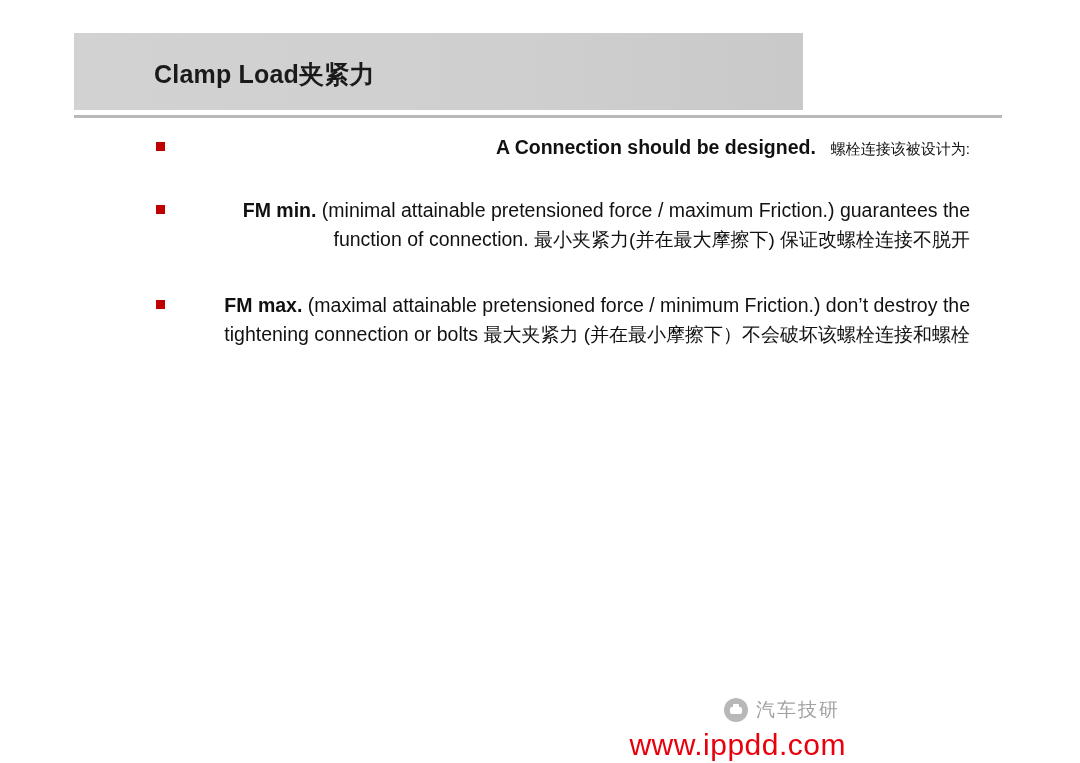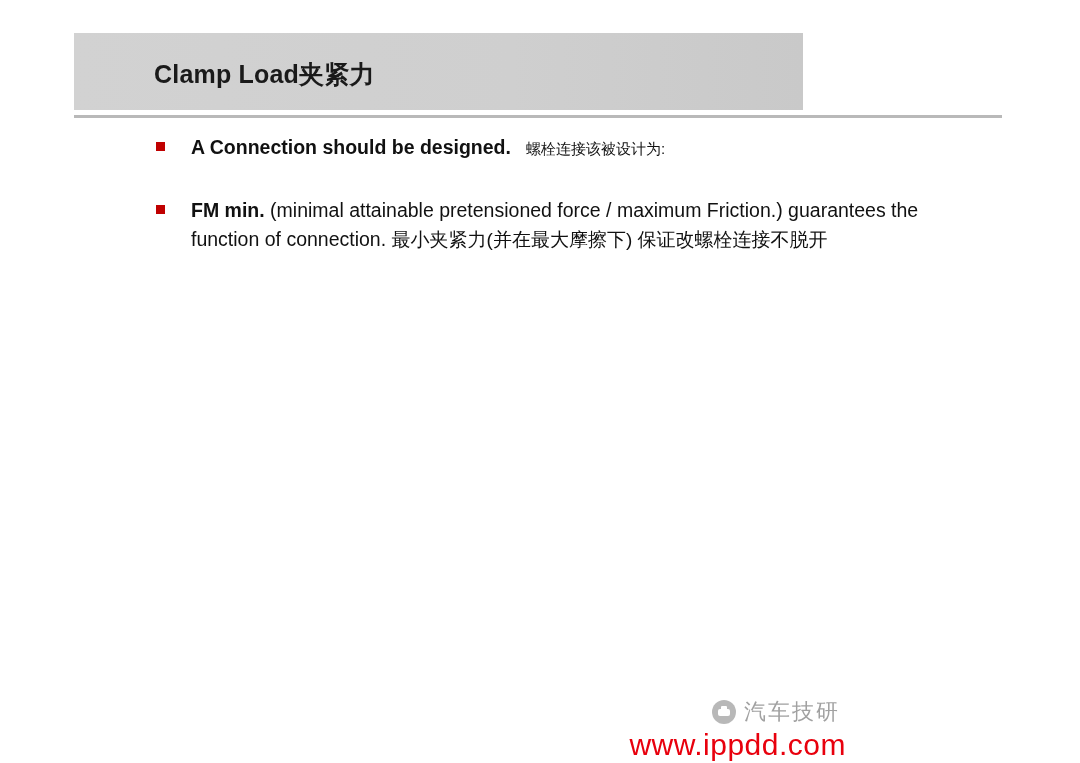--- a/index.html
+++ b/index.html
@@ -14,20 +14,21 @@
     overflow: hidden;
     position: relative;
   }
   .slide {
     position: absolute;
     left: 0;
     top: 0;
     width: 912px;
     height: 763px;
     background: #ffffff;
+    text-align: right;
   }
 
   
   .title-band {
     position: absolute;
     left: 74px;
     top: 33px;
     width: 729px;
     height: 77px;
     background: linear-gradient(to right, #d2d2d2 0%, #cfcfcf 60%, #c9c9c9 100%);
@@ -126,21 +127,21 @@
     content: "";
     position: absolute;
     left: 9px;
     top: 6px;
     width: 6px;
     height: 4px;
     border-radius: 1px;
     background: #ffffff;
   }
   .wm-text {
-    font-size: 22px;
+    font-size: 19px;
     color: #9c9c9c;
     letter-spacing: 2px;
     white-space: nowrap;
   }
   .wm-url {
     position: absolute;
     right: 66px;
     top: 728px;
     font-size: 30px;
     font-weight: normal;
@@ -168,20 +169,26 @@
       </div>
     </div>
 
     <div class="bullet-row row-2">
       <span class="bullet-marker"></span>
       <div class="bullet-body">
         <span class="b-bold">FM min.</span><span> (minimal attainable pretensioned force / maximum Friction.) guarantees the function of connection. </span><span class="cn">最小夹紧力(并在最大摩擦下) 保证改螺栓连接不脱开</span>
       </div>
     </div>
 
+    <div class="bullet-row row-3">
+      <span class="bullet-marker"></span>
+      <div class="bullet-body">
+        <span class="b-bold">FM max.</span><span> (maximal attainable pretensioned force / minimum Friction.) don’t destroy the tightening connection or bolts </span><span class="cn">最大夹紧力 (并在最小摩擦下）不会破坏该螺栓连接和螺栓</span>
+      </div>
+    </div>
 
 
   </div>
 
   <div class="wm-logo">
     <span class="wm-circle"></span>
     <span class="wm-text">汽车技研</span>
   </div>
 
   <div class="wm-url">www.ippdd.com</div>

